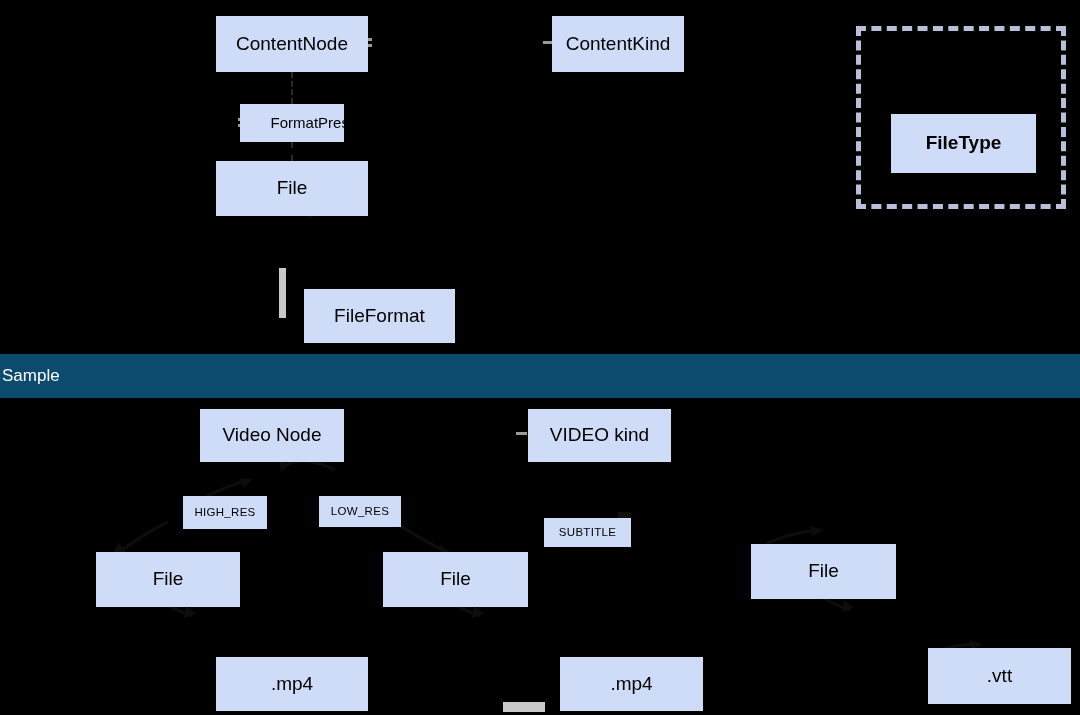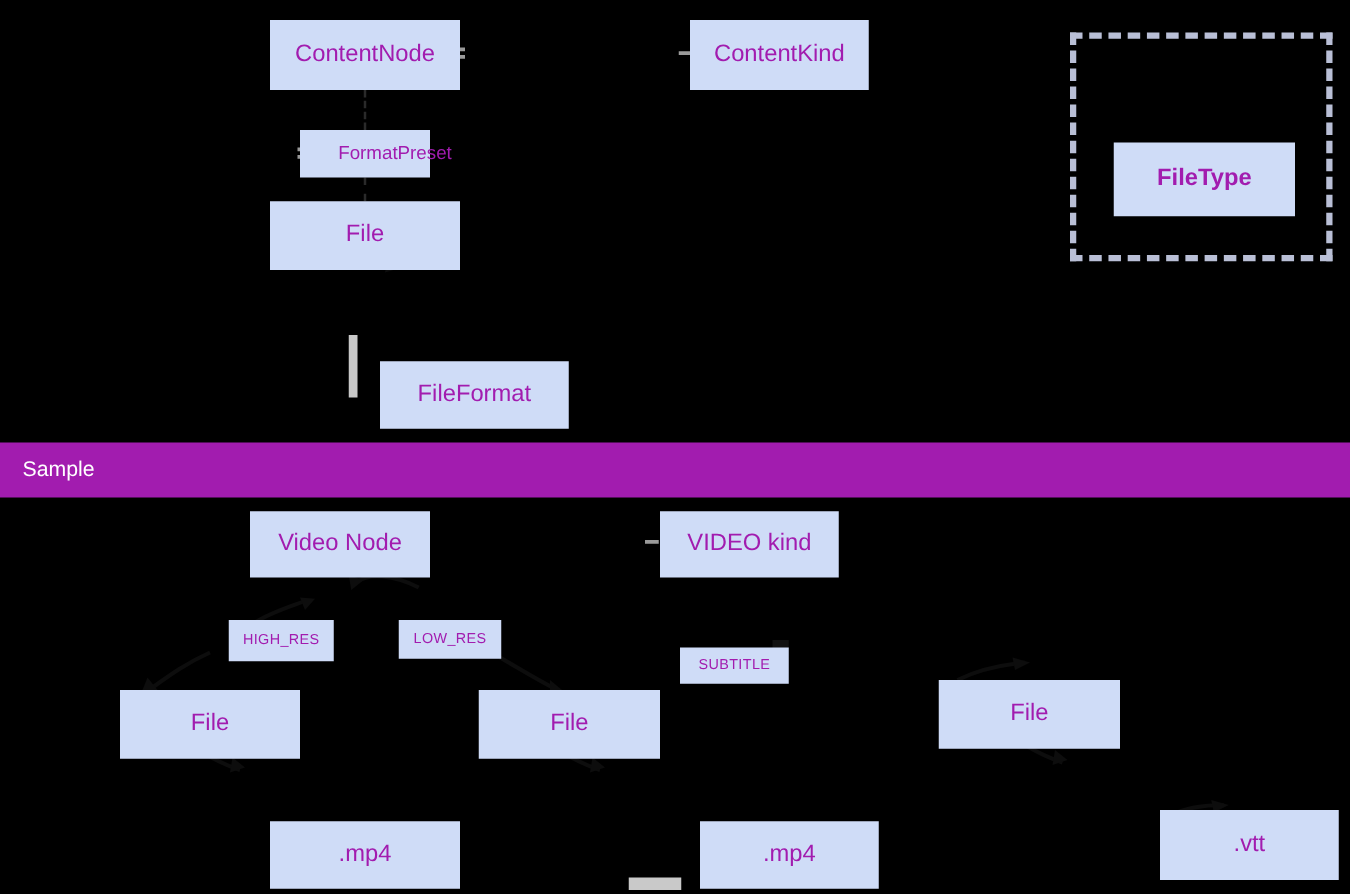--- a/index.html
+++ b/index.html
@@ -20,40 +20,40 @@
     left: 0;
     top: 0;
     width: 1080px;
     height: 715px;
     background: #000000;
   }
   
   .node {
     position: absolute;
     background: #cfdcf7;
-    color: #a21caf;
+    color: #000000;
     display: flex;
     align-items: center;
     justify-content: center;
     text-align: center;
     box-sizing: border-box;
     line-height: 1.1;
   }
   .node.big   { font-size: 19px; }
   .node.mid   { font-size: 15px; padding-left: 48px; }
   .node.small { font-size: 11.5px; letter-spacing: 0.3px; }
   
   .band {
     position: absolute;
     display: flex;
     align-items: center;
-    background: #a21caf;
+    background: #0c4a6e;
     color: #ffffff;
     font-size: 17px;
-    padding-left: 18px;
+    padding-left: 2px;
     box-sizing: border-box;
   }
   
   .group-frame {
     position: absolute;
     border: 5px dashed #b9bfd6;
     box-sizing: border-box;
     background: transparent;
   }
   
@@ -149,21 +149,21 @@
   <svg class="curve" style="left:933px; top:640px; width:56px; height:18px;" viewBox="0 0 56 18">
     <path d="M4,12 C16,6 30,4 46,4"></path>
     <polygon points="36,0 50,4 38,10"></polygon>
   </svg>
 
   <div class="gray-bar" style="left:503px; top:702px; width:42px; height:10px;"></div>
 
 <div class="node big" style="left: 216px; top: 16px; width: 152px; height: 56px;">
       <span>ContentNode</span>
     </div>
-    <div class="node big" style="left: 552px; top: 16px; width: 143px; height: 56px;">
+    <div class="node big" style="left: 552px; top: 16px; width: 132px; height: 56px;">
       <span>ContentKind</span>
     </div>
     <div class="node big" style="left: 891px; top: 114px; width: 145px; height: 59px; font-weight: bold;">
       <span>FileType</span>
     </div>
     <div class="node mid" style="left: 240px; top: 104px; width: 104px; height: 38px;">
       <span>FormatPreset</span>
     </div>
     <div class="node big" style="left: 216px; top: 161px; width: 152px; height: 55px;">
       <span>File</span>

